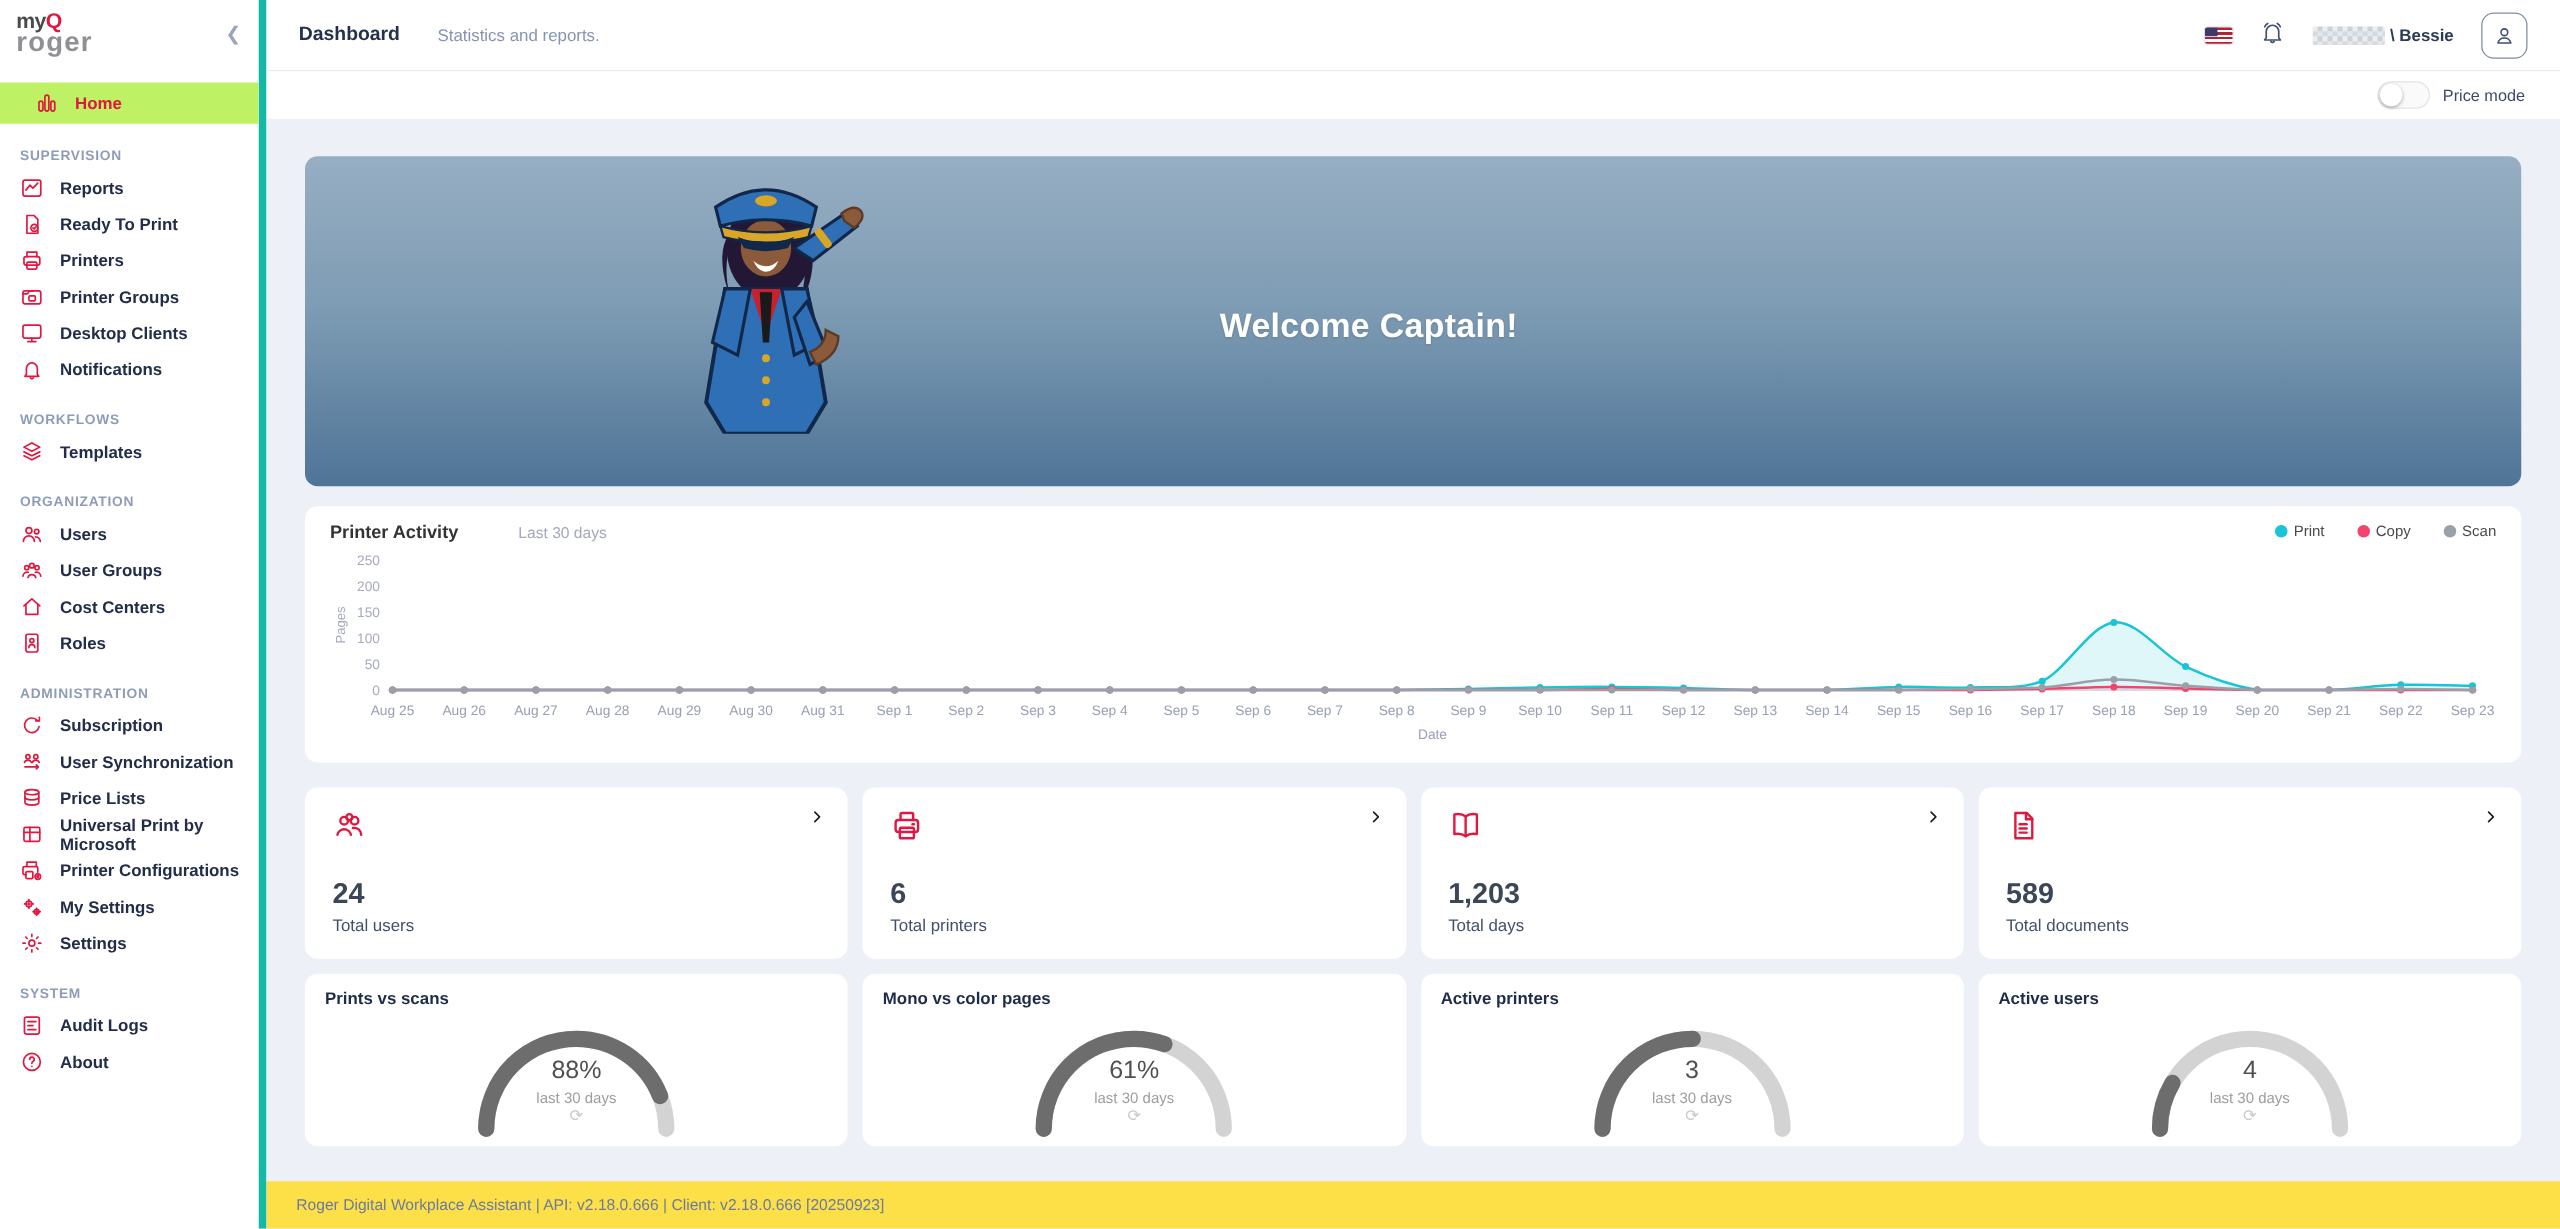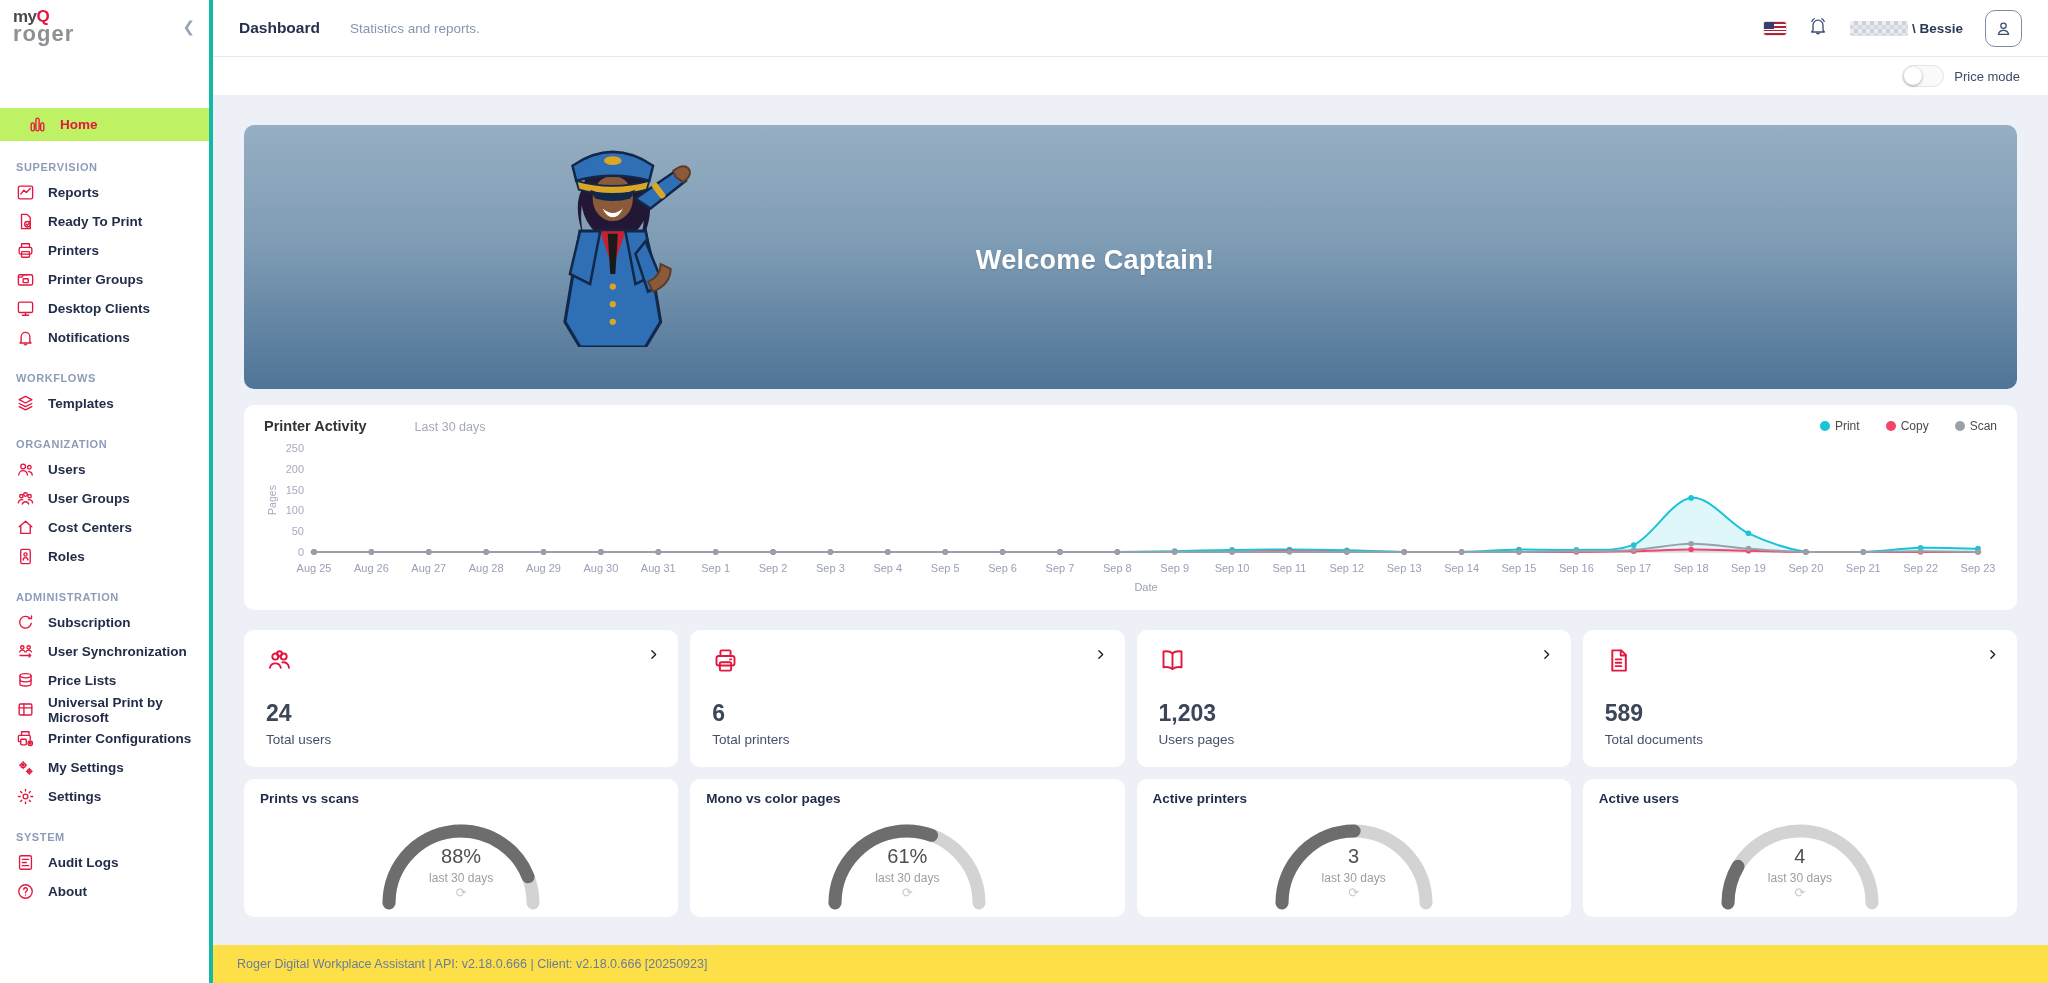--- a/index.html
+++ b/index.html
@@ -1,22 +1,22 @@
 <!DOCTYPE html>
 <html><head>
 <meta charset="utf-8">
 <style>
   * { margin:0; padding:0; box-sizing:border-box; }
   html,body { width:2048px; height:983px; overflow:hidden; background:#fff;
     font-family:"Liberation Sans", sans-serif; }
   .app { display:flex; width:2048px; height:983px; }
 
   
-  .sidebar { width:213px; min-width:213px; background:#fff; border-right:4px solid #14b8a6;
-    display:flex; flex-direction:column; position:relative; overflow:hidden;gap:42px; }
+  .sidebar { width:213px; min-width:213px; background:#fff; border-right:6px solid #14b8a6;
+    display:flex; flex-direction:column; position:relative; overflow:hidden; }
   .logo-block { padding:10px 0 4px 13px; position:relative; height:52px; }
   .logo-my { font-size:17px; font-weight:bold; color:#4a4a4a; letter-spacing:-0.5px; line-height:14px; }
   .logo-q { color:#e1173f; }
   .logo-roger { font-size:22px; font-weight:bold; color:#8f8f94; letter-spacing:1px; line-height:20px; }
   .collapse-btn { position:absolute; top:18px; right:14px; color:#9aa4bb; font-size:15px; cursor:pointer; }
   .nav { flex:1; }
   .nav-home { display:flex; align-items:center; gap:13px; height:33px; padding-left:28px;
     background:#bef264; color:#e1173f; font-size:13.5px; font-weight:bold; margin-top:14px; cursor:pointer; }
   .nav-section-label { margin:20px 0 5px 16px; font-size:11px; font-weight:bold;
     letter-spacing:0.6px; color:#8e9cb8; }
@@ -642,21 +642,21 @@
     <span class="stat-icon"><svg viewBox="0 0 24 24">
                 <path d="M12 5.5C10 3.8 7 3.5 4 4v14c3-.5 6 0 8 1.5 2-1.5 5-2 8-1.5V4c-3-.5-6-.2-8 1.5z"></path>
                 <line x1="12" y1="5.5" x2="12" y2="19.5"></line>
               </svg></span>
     <span class="stat-chevron">
       <svg viewBox="0 0 24 24">
                 <polyline points="9 5 16 12 9 19"></polyline>
               </svg>
     </span>
     <div class="stat-value">1,203</div>
-    <div class="stat-label">Users pages</div>
+    <div class="stat-label">Total days</div>
   </div>
 
   <div class="stat-card">
     <span class="stat-icon"><svg viewBox="0 0 24 24">
                 <path d="M6.5 3h8l4 4v14h-12z"></path>
                 <path d="M14 3v4.5h4.5"></path>
                 <line x1="9.5" y1="11" x2="14.5" y2="11"></line>
                 <line x1="9.5" y1="14" x2="14.5" y2="14"></line>
                 <line x1="9.5" y1="17" x2="14.5" y2="17"></line>
               </svg></span>

